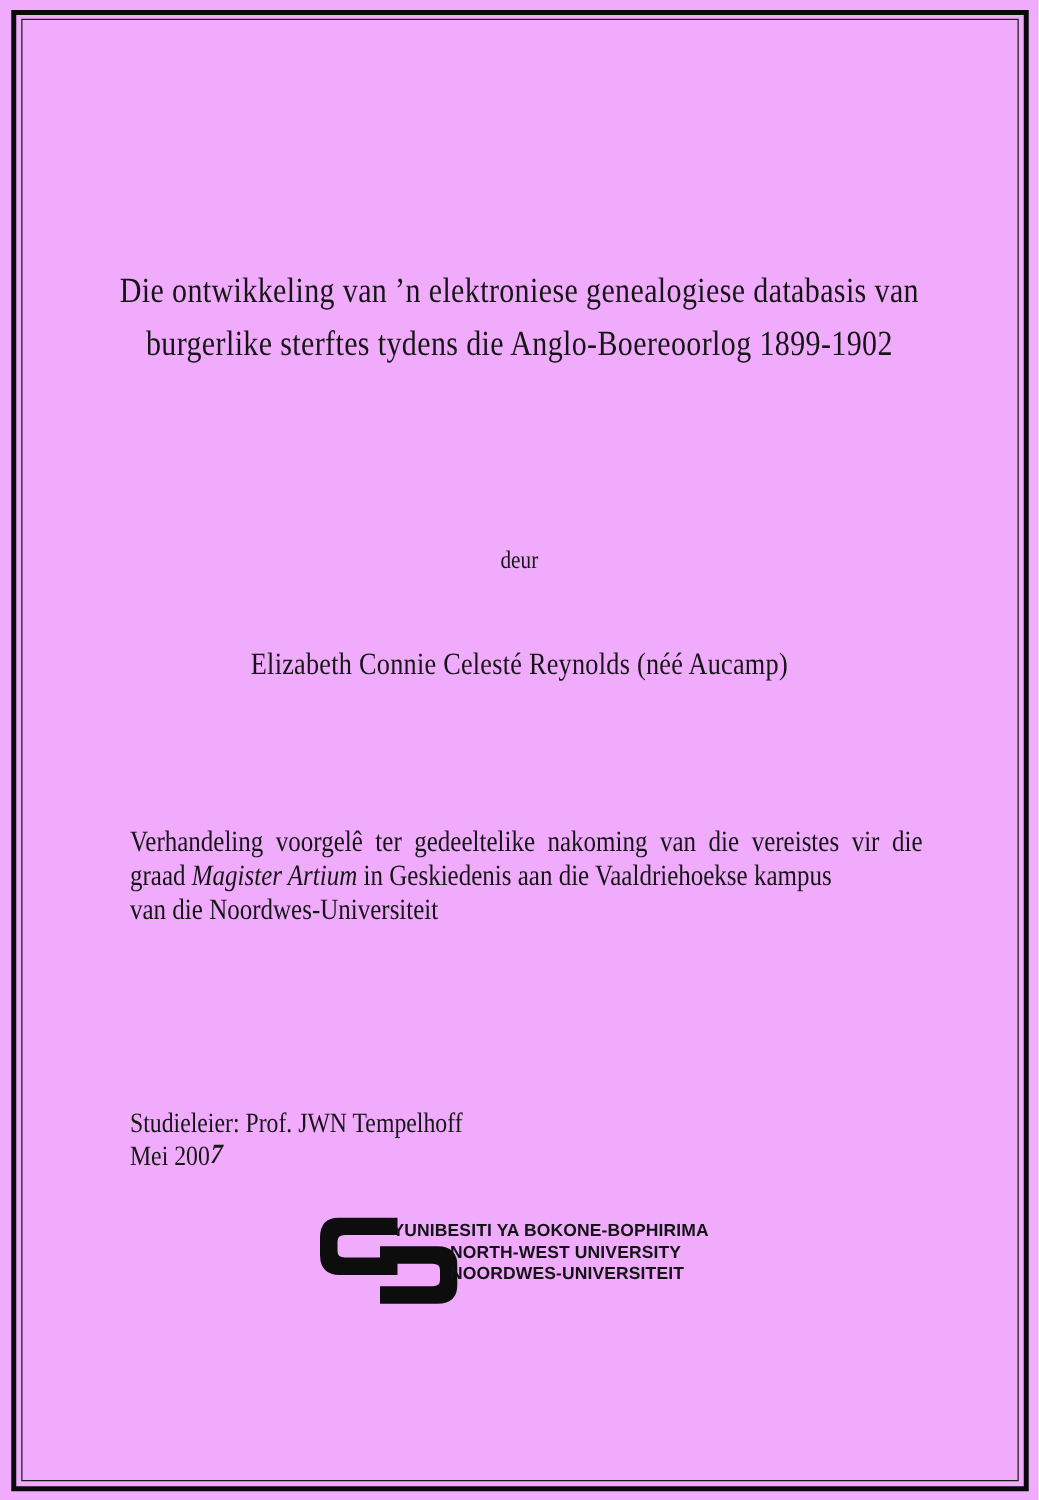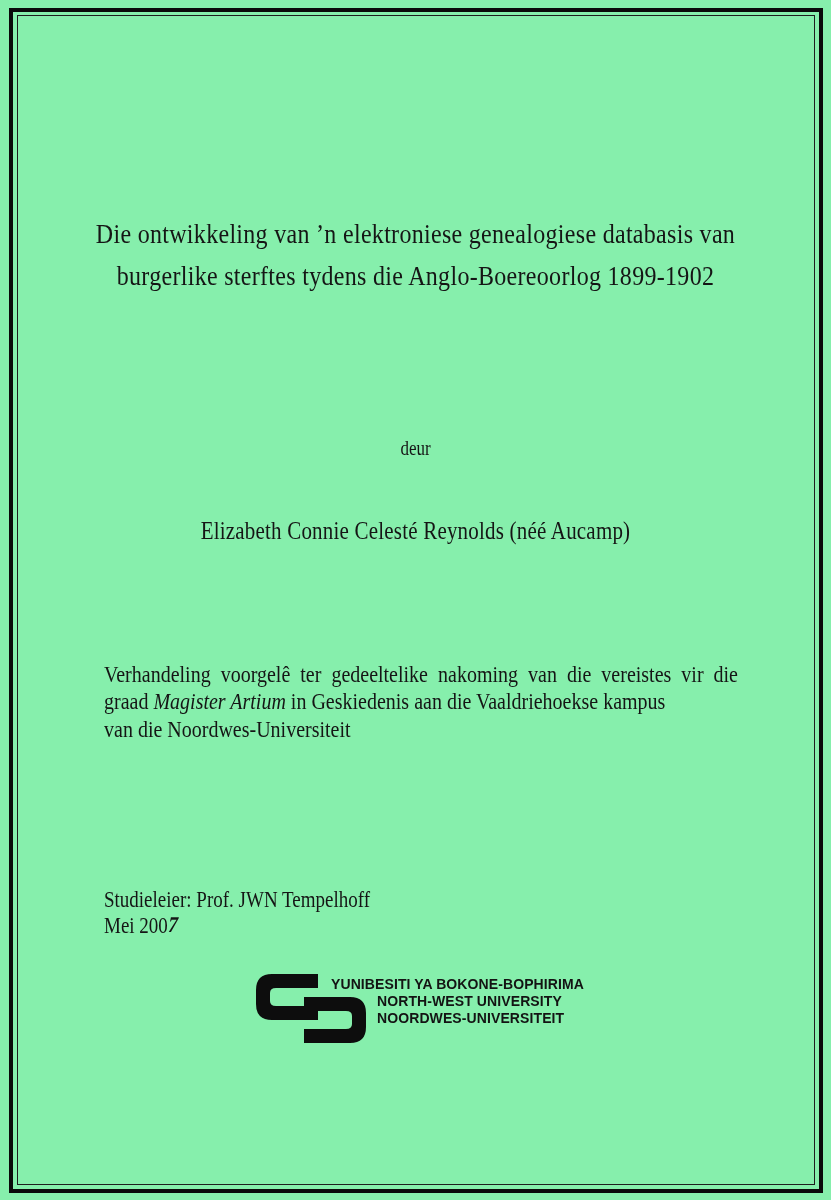--- a/index.html
+++ b/index.html
@@ -1,20 +1,20 @@
 <!DOCTYPE html>
 <html><head>
 <meta charset="utf-8">
 <style>
   html, body { margin: 0; padding: 0; background: #ffffff; }
   .page {
     position: relative;
     width: 831px;
     height: 1200px;
-    background: #86efac;
+    background: #f0abfc;
     color: #151515;
     font-family: "Liberation Serif", serif;
     overflow: hidden;
   }
   .frame-outer {
     position: absolute;
     top: 8px; left: 9px; right: 8px; bottom: 7px;
     border: 4px solid #0a0a0a;
   }
   .frame-inner {
@@ -66,21 +66,20 @@
   .seven {
     display: inline-block;
     transform: skewX(-14deg) translateY(-1px);
     font-weight: 600;
   }
   .logo {
     position: absolute;
     top: 974px; left: 256px;
     display: flex;
     align-items: flex-start;
-    gap: 17px;
   }
   .logo-mark svg { display: block; }
   .logo-text {
     margin-left: -6px;
     margin-top: 2px;
     font-family: "Liberation Sans", sans-serif;
     font-weight: 700;
     font-size: 14px;
     line-height: 17px;
     letter-spacing: 0.1px;

